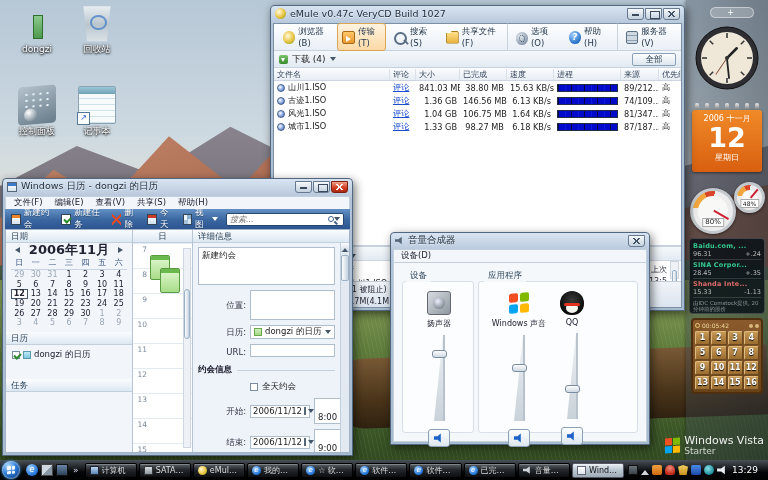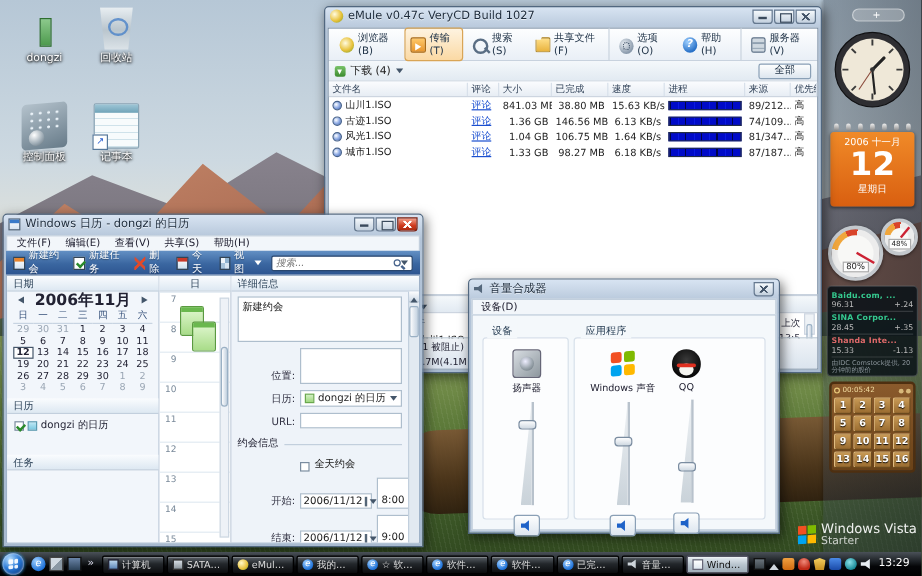--- a/index.html
+++ b/index.html
@@ -178,29 +178,29 @@
 .hour-wrap{position:absolute;left:0;right:0;top:13px;bottom:0;overflow:hidden}
 .hour{height:25px;border-top:1px solid #e2eaf2;position:relative}
 .hour span{position:absolute;left:0;top:1px;width:14px;text-align:right;font-size:7.5px;color:#7a8a9a}
 .appt{position:absolute;width:20px;height:25px;background:linear-gradient(#e2f8d2,#a8dc88);border:1px solid #5a9a40;border-radius:2px}
 .appt::before{content:"";display:block;height:4px;background:#6ab84e;border-radius:1px 1px 0 0}
 .vscroll{position:absolute;right:1px;top:18px;bottom:4px;width:8px;background:#eef2f7;border:1px solid #cdd7e2}
 .vscroll i{position:absolute;left:0;right:0;height:50px;top:40px;background:linear-gradient(90deg,#fdfdfe,#c4d2e0);border:1px solid #9ab0c4;border-radius:3px}
 .cw-right{position:absolute;left:187px;top:0;right:0;bottom:0;background:#eef3f9}
 .dt-content{position:absolute;left:0;right:9px;top:13px;bottom:0;padding:4px 5px;overflow:hidden}
 .dt-title{width:100%;height:38px;background:#fff;border:1px solid #aebecd;font-size:8.5px;padding:2px 3px;color:#222}
-.frow{display:flex;align-items:flex-end;gap:4px;margin-top:5px}
+.frow{display:flex;align-items:center;gap:4px;margin-top:5px}
 .frow label{width:48px;text-align:right;font-size:8.5px;color:#334;padding-top:2px;flex:0 0 48px}
 .tin{background:#fff;border:1px solid #aebecd;font-size:8.5px;color:#222}
 .dt-loc{flex:1;height:30px}
 .dt-sel{flex:1;height:14px;display:flex;align-items:center;gap:3px;padding:0 3px;cursor:pointer}
 .dt-sel .sw{width:8px;height:8px;background:linear-gradient(#d2f0c2,#a0d880);border:1px solid #6aa84e}
 .dt-sel .caret{margin-left:auto}
 .dt-url{flex:1;height:13px}
-.sect{display:flex;align-items:center;gap:5px;margin-top:7px;font-size:8.5px;font-weight:normal;color:#223}
+.sect{display:flex;align-items:center;gap:5px;margin-top:7px;font-size:8.5px;font-weight:bold;color:#223}
 .sect::after{content:"";flex:1;border-top:1px solid #c2cfdd}
 .dt-date{width:60px;height:13px;display:flex;align-items:center;gap:2px;padding:0 2px}
 .dt-date .dico{width:8px;height:8px;background:linear-gradient(#fff,#cfe0ee);border:1px solid #567}
 .dt-date .caret{margin-left:auto}
 .dt-time{width:34px;height:13px;line-height:12px;padding:12px 3px}
 .dt-scroll{position:absolute;right:0;top:13px;bottom:0;width:9px;background:#e2e9f1;border-left:1px solid #c2cfdd}
 .dt-scroll .up{height:9px;background:linear-gradient(#fdfdfe,#cdd9e6);border-bottom:1px solid #aebecd;position:relative}
 .dt-scroll .up::after{content:"";position:absolute;left:1px;top:2px;border:3px solid transparent;border-bottom:4px solid #44566a}
 .dt-scroll .thumb{position:absolute;left:0;right:0;top:12px;height:26px;background:linear-gradient(90deg,#fdfdfe,#c4d2e0);border:1px solid #9ab0c4;border-radius:2px}
 

